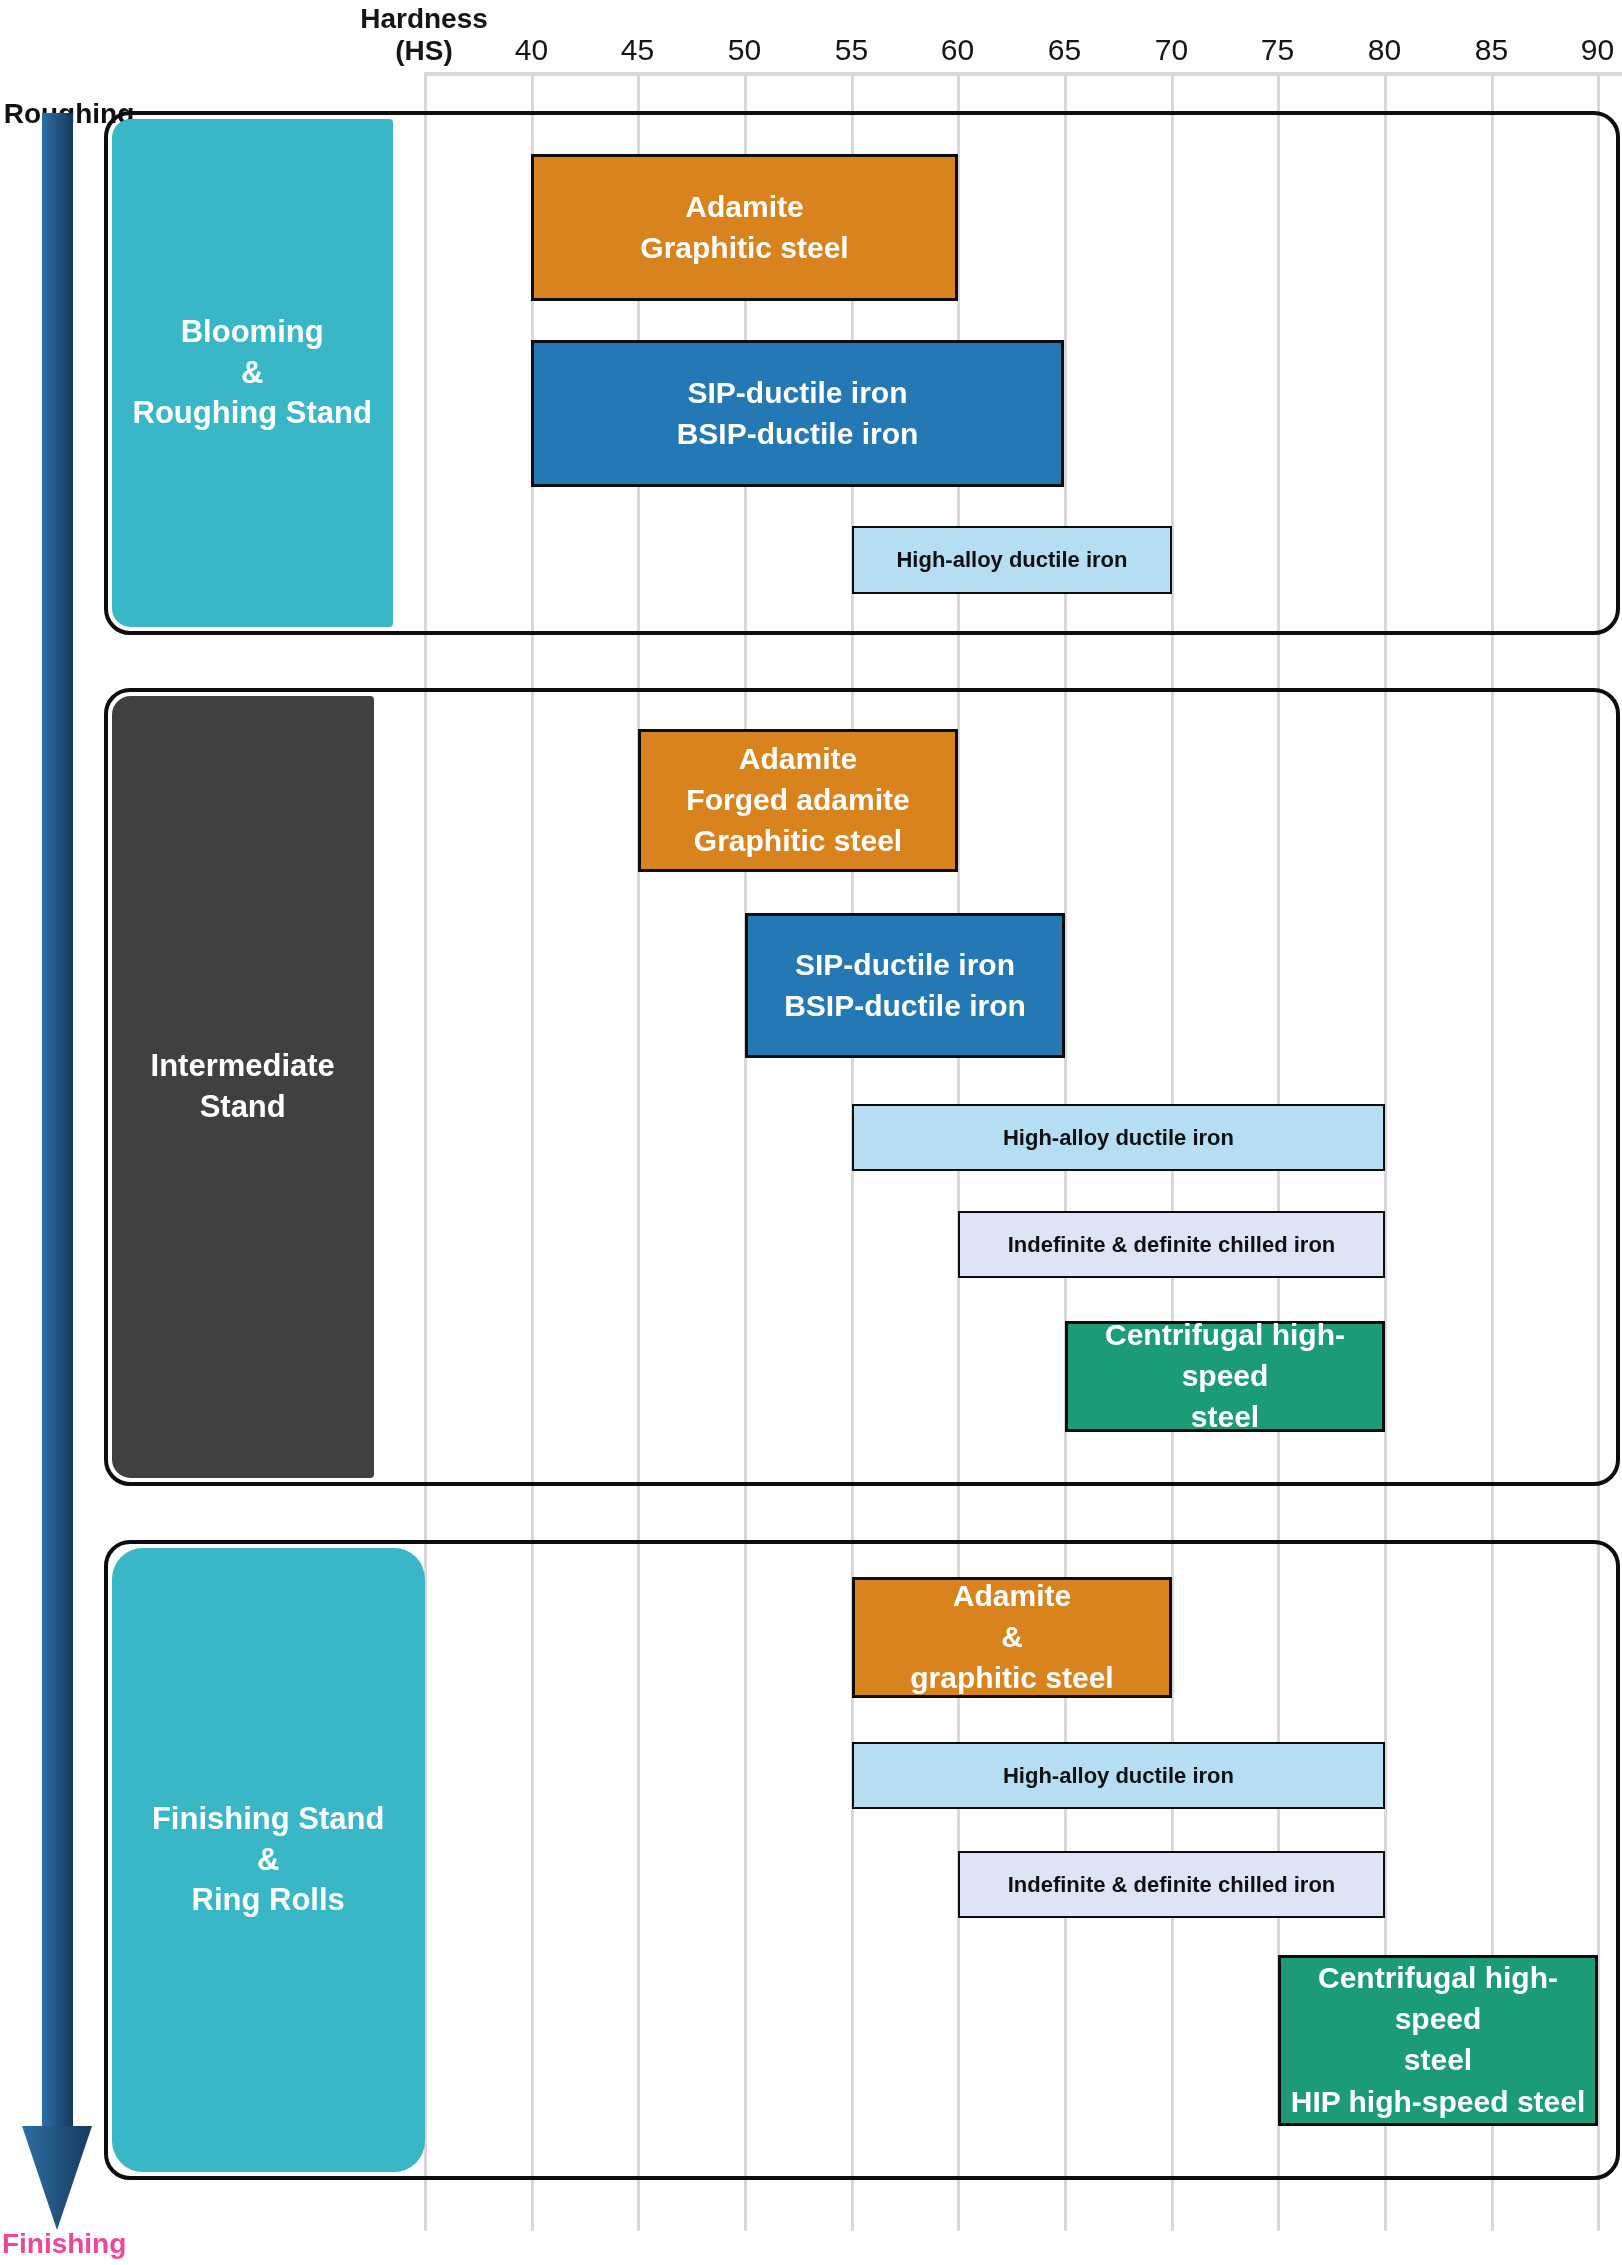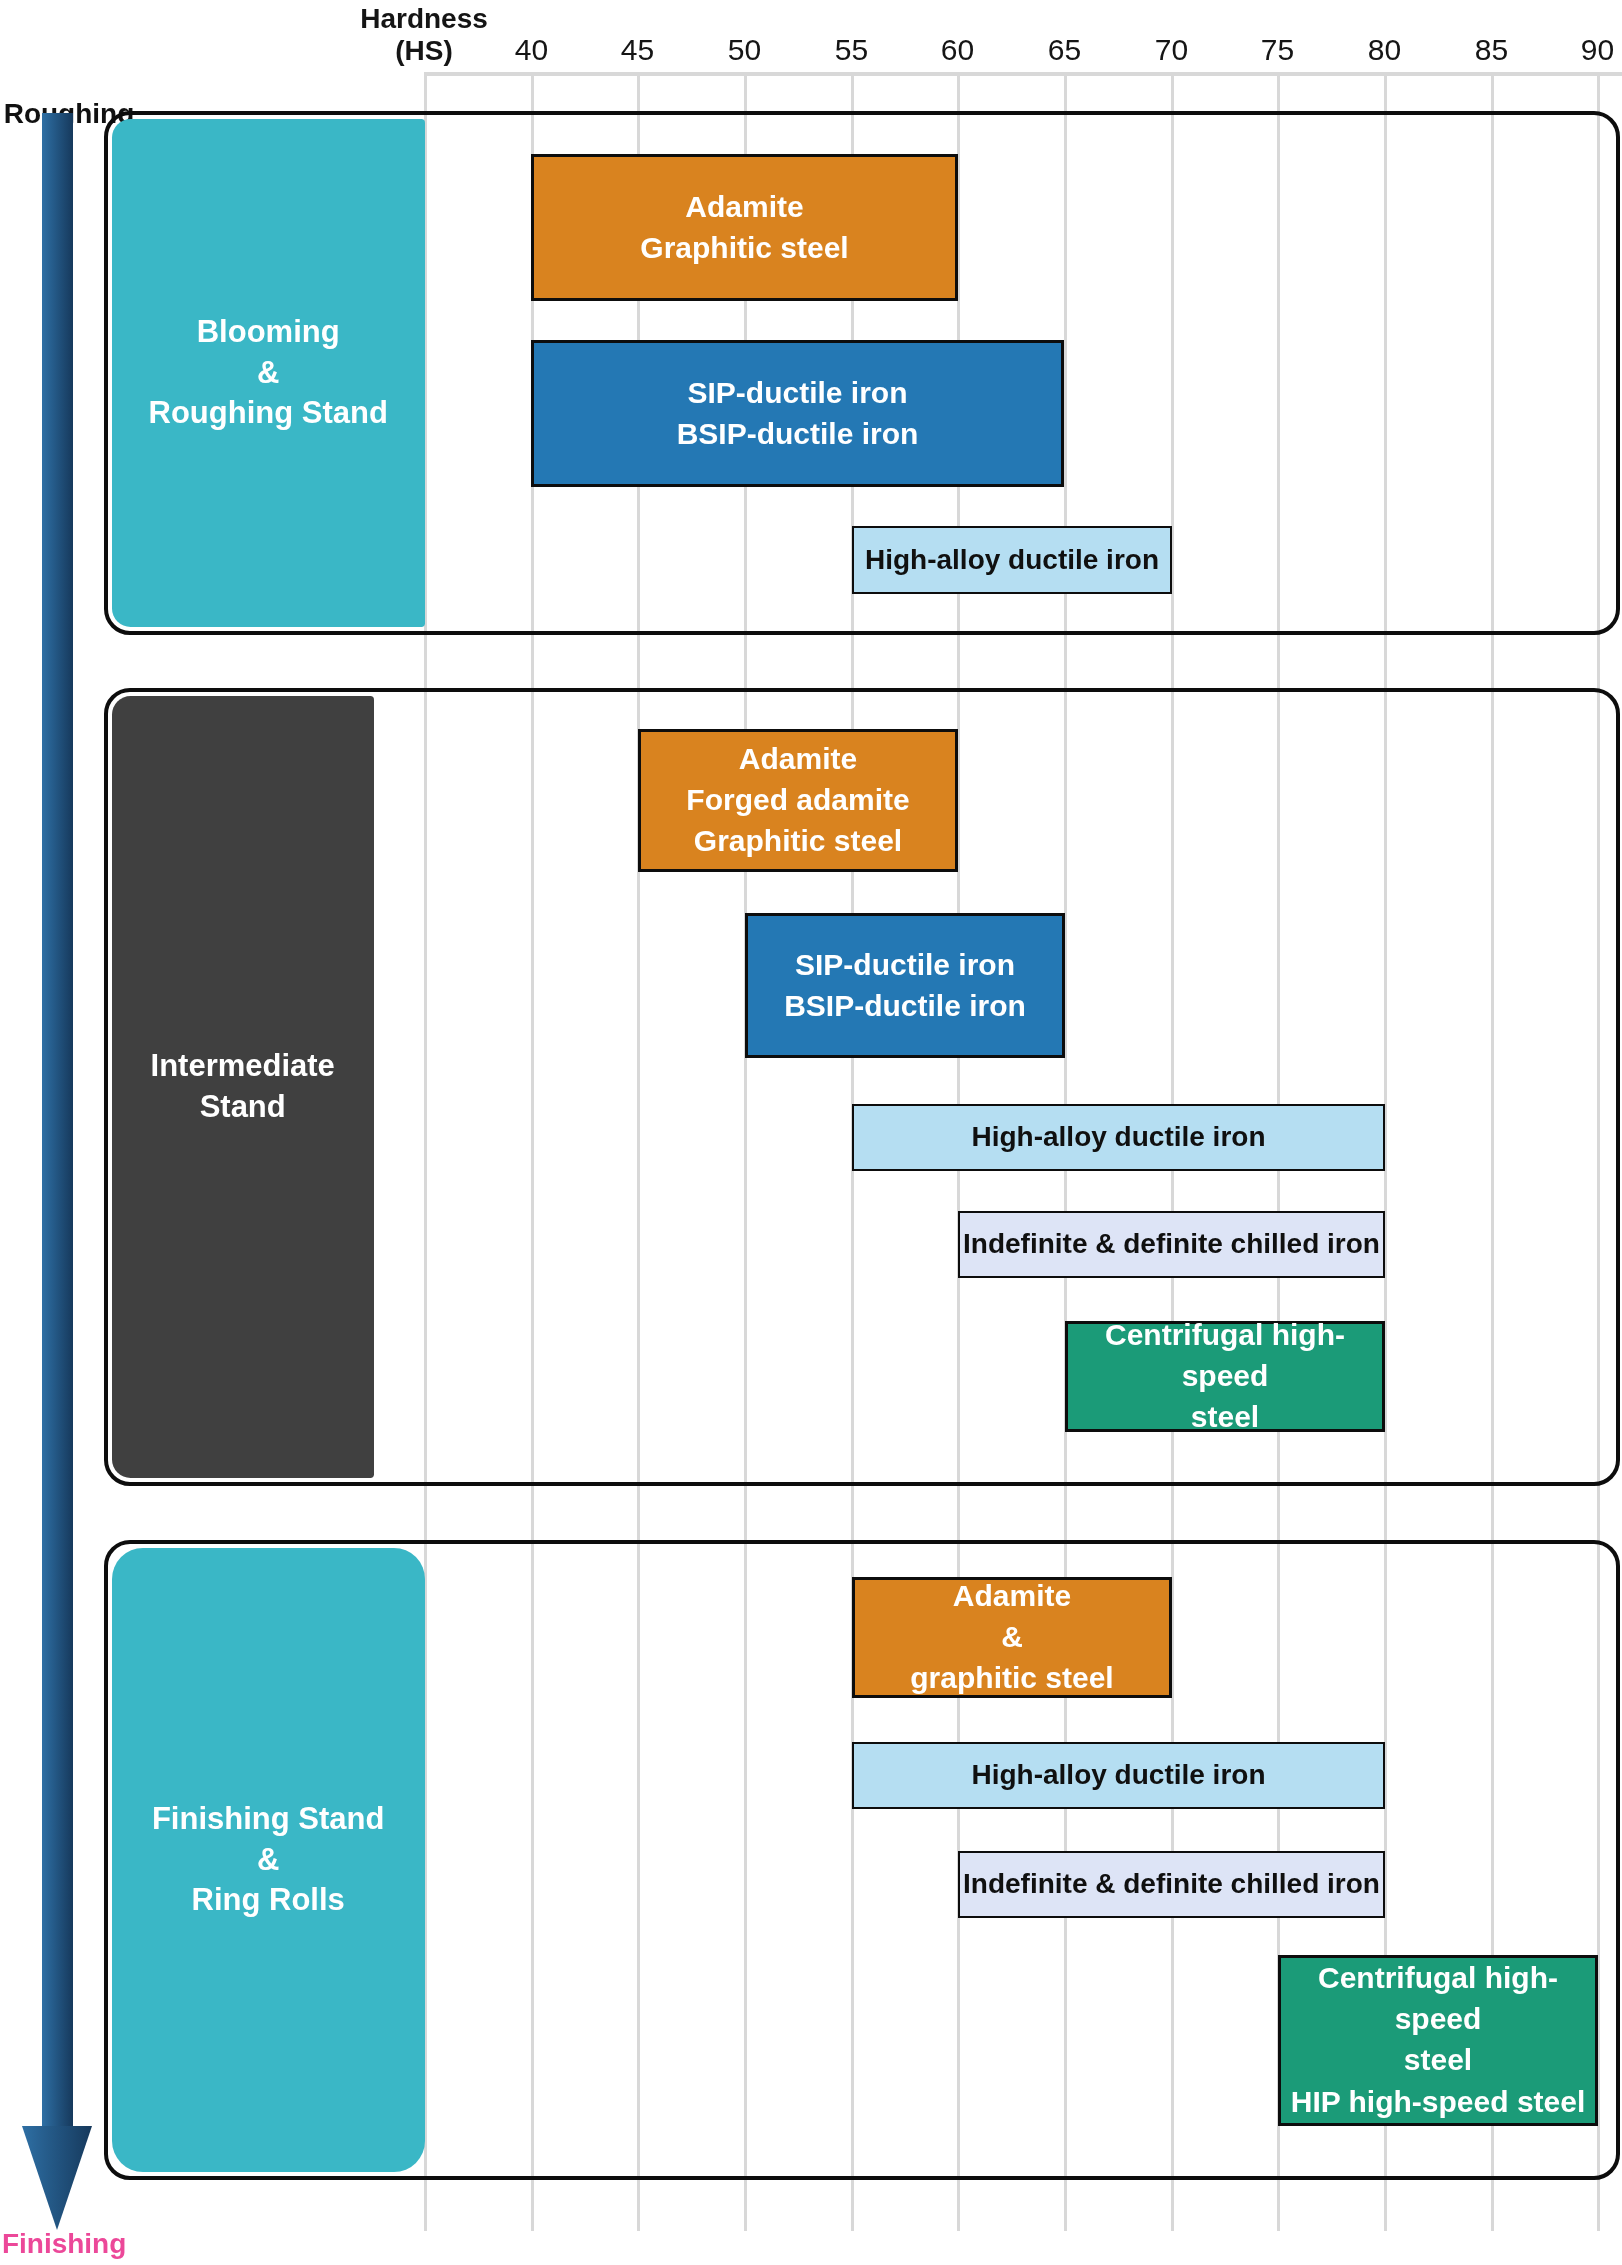--- a/index.html
+++ b/index.html
@@ -23,21 +23,21 @@
   
   .panel{position:absolute;border:4.6px solid #0d0d0d;border-radius:26px;box-sizing:border-box;background:transparent;}
   .standlabel{position:absolute;left:3.7px;top:3.7px;bottom:3.7px;width:314px;
     border-radius:18.6px 3.7px 3.7px 18.6px;display:flex;flex-direction:column;justify-content:center;
     align-items:center;color:#ffffff;font-size:31px;font-weight:700;line-height:1.32;text-align:center;}
 
   
   .bar{position:absolute;box-sizing:border-box;border:3.7px solid #0d0d0d;
     display:flex;flex-direction:column;justify-content:center;align-items:center;
     text-align:center;font-size:30px;font-weight:700;line-height:1.36;z-index:3;}
-  .bar.thin{border-width:2.8px;font-size:28px;}
+  .bar.thin{border-width:2.8px;font-size:22px;}
   .bar .spacer{height:11px;}
 </style>
 </head>
 <body>
 
 <div id="stage">
 
   <div id="axis-title">
     <div>Hardness</div>
     <div>(HS)</div>
@@ -71,21 +71,21 @@
       <div class="tick" style="left: 916px;">60</div>
       <div class="tick" style="left: 1023px;">65</div>
       <div class="tick" style="left: 1130px;">70</div>
       <div class="tick" style="left: 1236px;">75</div>
       <div class="tick" style="left: 1343px;">80</div>
       <div class="tick" style="left: 1450px;">85</div>
       <div class="tick" style="left: 1556px;">90</div>
     </div>
   <div id="panels-layer">
       <div class="panel" style="left: 104px; top: 111px; width: 1516px; height: 524px; border-color: rgb(13, 13, 13);">
-        <div class="standlabel" style="background: rgb(58, 183, 198); width: 313px;">
+        <div class="standlabel" style="background: rgb(58, 183, 198); width: 281px;">
           <div>Blooming</div>
           <div>&amp;</div>
           <div>Roughing Stand</div>
         </div>
       </div>
       <div class="bar" style="left: 531px; width: 427px; top: 154px; height: 147px; background: rgb(217, 131, 31); border-color: rgb(13, 13, 13); color: rgb(255, 255, 255);">
         <div>Adamite</div>
         <div>Graphitic steel</div>
       </div>
       <div class="bar" style="left: 531px; width: 533px; top: 340px; height: 147px; background: rgb(36, 120, 180); border-color: rgb(13, 13, 13); color: rgb(255, 255, 255);">

